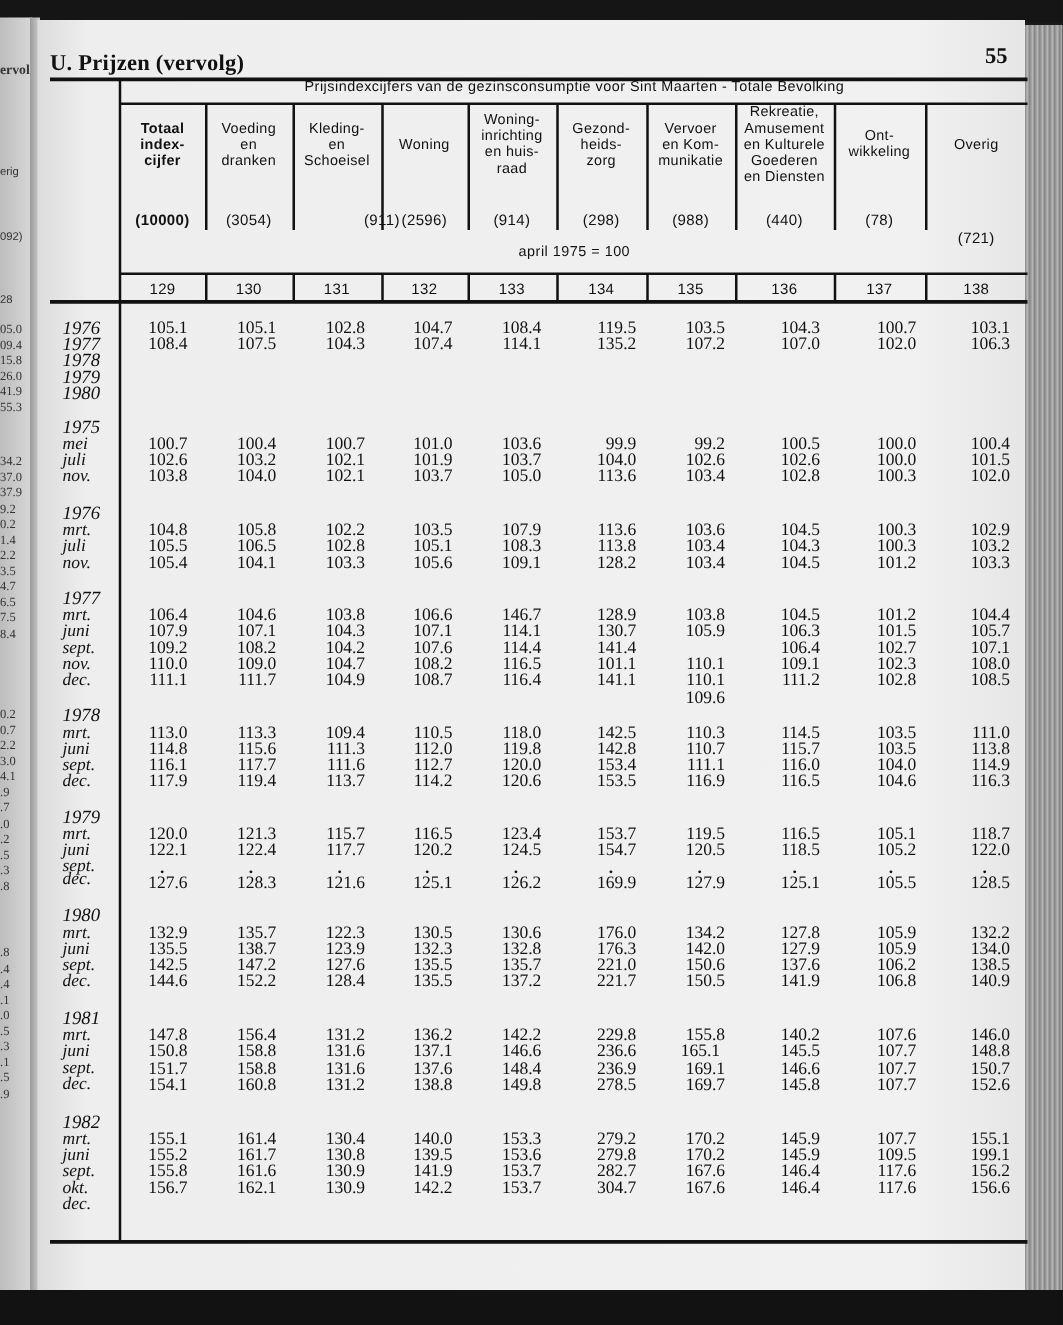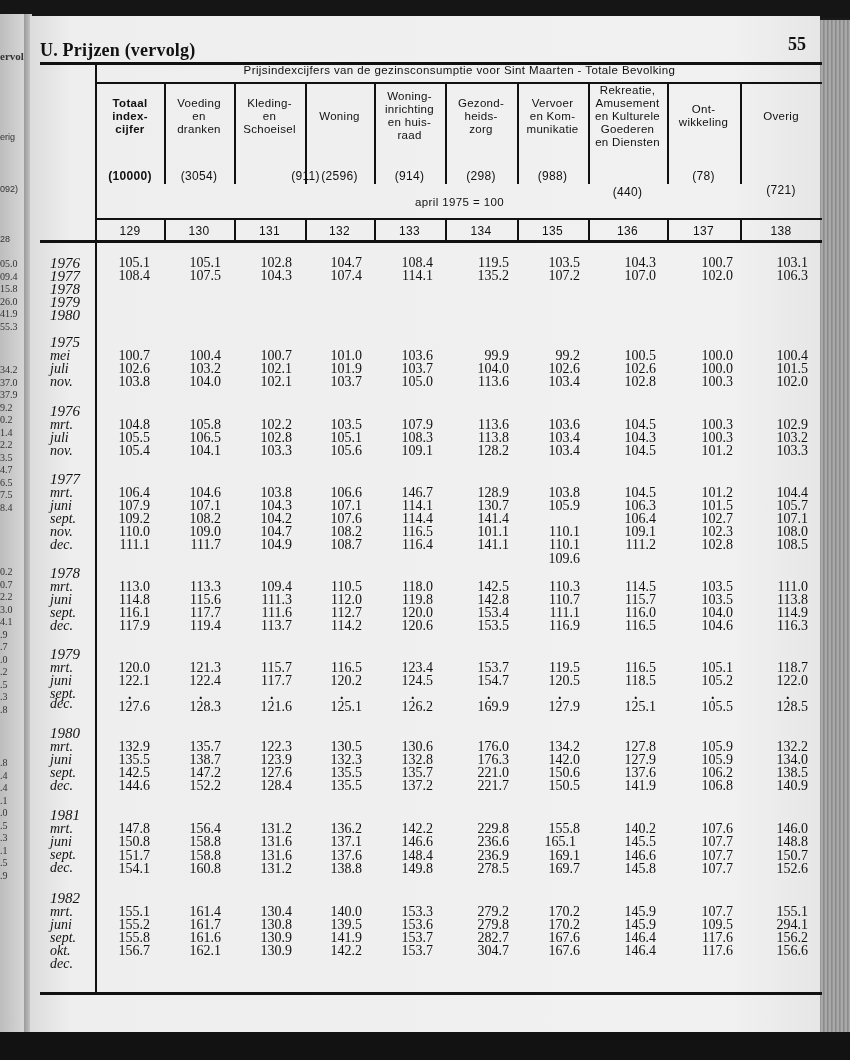--- a/index.html
+++ b/index.html
@@ -198,21 +198,21 @@
     <div class="col-num" style="left:517px;width:71px;">135</div>
     <div class="vline" style="left:517px;top:84px;height:100px;width:1.5px;"></div>
     <div class="vline" style="left:517px;top:219px;height:22px;width:1.5px;"></div>
     <div class="col-head" style="left:588px;width:79px;top:83.5px;">
       <div>Rekreatie,</div>
       <div>Amusement</div>
       <div>en Kulturele</div>
       <div>Goederen</div>
       <div>en Diensten</div>
     </div>
-    <div class="weight" style="left:588px;width:79px;margin-top:16px;">(440)</div>
+    <div class="weight" style="left:588px;width:79px;">(440)</div>
     <div class="col-num" style="left:588px;width:79px;">136</div>
     <div class="vline" style="left:588px;top:84px;height:100px;width:1.5px;"></div>
     <div class="vline" style="left:588px;top:219px;height:22px;width:1.5px;"></div>
     <div class="col-head" style="left:667px;width:73px;top:103px;">
       <div>Ont-</div>
       <div>wikkeling</div>
     </div>
     <div class="weight" style="left:667px;width:73px;">(78)</div>
     <div class="col-num" style="left:667px;width:73px;">137</div>
     <div class="vline" style="left:667px;top:84px;height:100px;width:1.5px;"></div>
@@ -573,21 +573,21 @@
     <div class="cell" style="top:905px;left:748px;">155.1</div>
     <div class="cell" style="top:918px;left:90px;">155.2</div>
     <div class="cell" style="top:918px;left:161px;">161.7</div>
     <div class="cell" style="top:918px;left:232px;">130.8</div>
     <div class="cell" style="top:918px;left:302px;">139.5</div>
     <div class="cell" style="top:918px;left:373px;">153.6</div>
     <div class="cell" style="top:918px;left:449px;">279.8</div>
     <div class="cell" style="top:918px;left:520px;">170.2</div>
     <div class="cell" style="top:918px;left:596px;">145.9</div>
     <div class="cell" style="top:918px;left:673px;">109.5</div>
-    <div class="cell" style="top:918px;left:748px;">294.1</div>
+    <div class="cell" style="top:918px;left:748px;">199.1</div>
     <div class="cell" style="top:931px;left:90px;">155.8</div>
     <div class="cell" style="top:931px;left:161px;">161.6</div>
     <div class="cell" style="top:931px;left:232px;">130.9</div>
     <div class="cell" style="top:931px;left:302px;">141.9</div>
     <div class="cell" style="top:931px;left:373px;">153.7</div>
     <div class="cell" style="top:931px;left:449px;">282.7</div>
     <div class="cell" style="top:931px;left:520px;">167.6</div>
     <div class="cell" style="top:931px;left:596px;">146.4</div>
     <div class="cell" style="top:931px;left:673px;">117.6</div>
     <div class="cell" style="top:931px;left:748px;">156.2</div>

